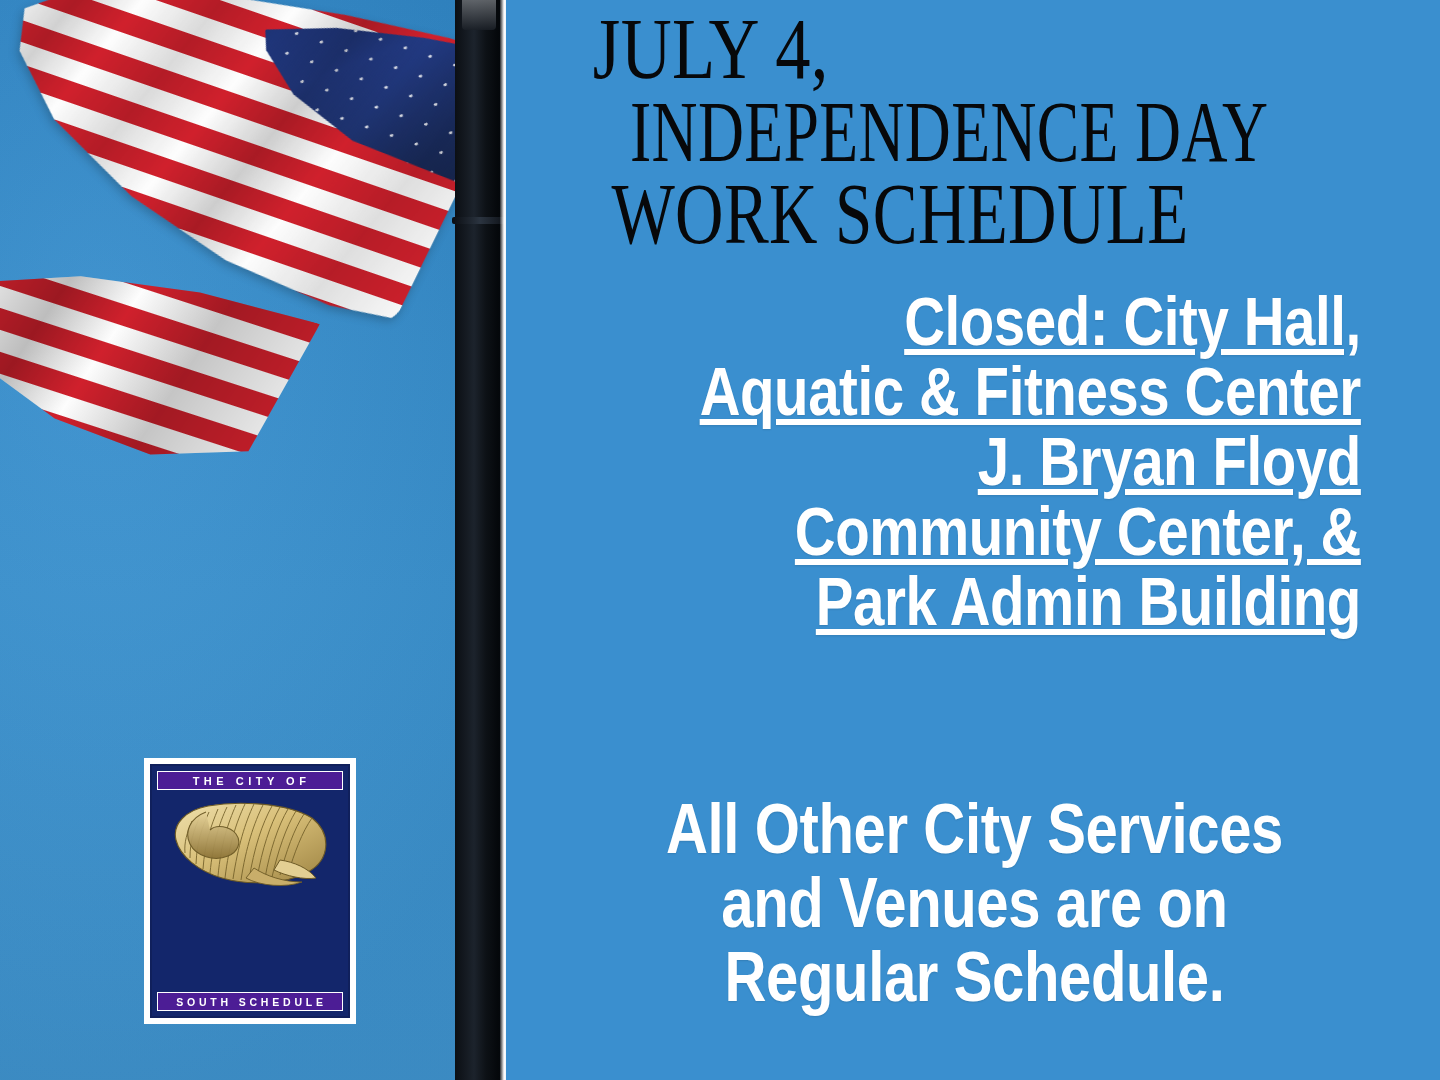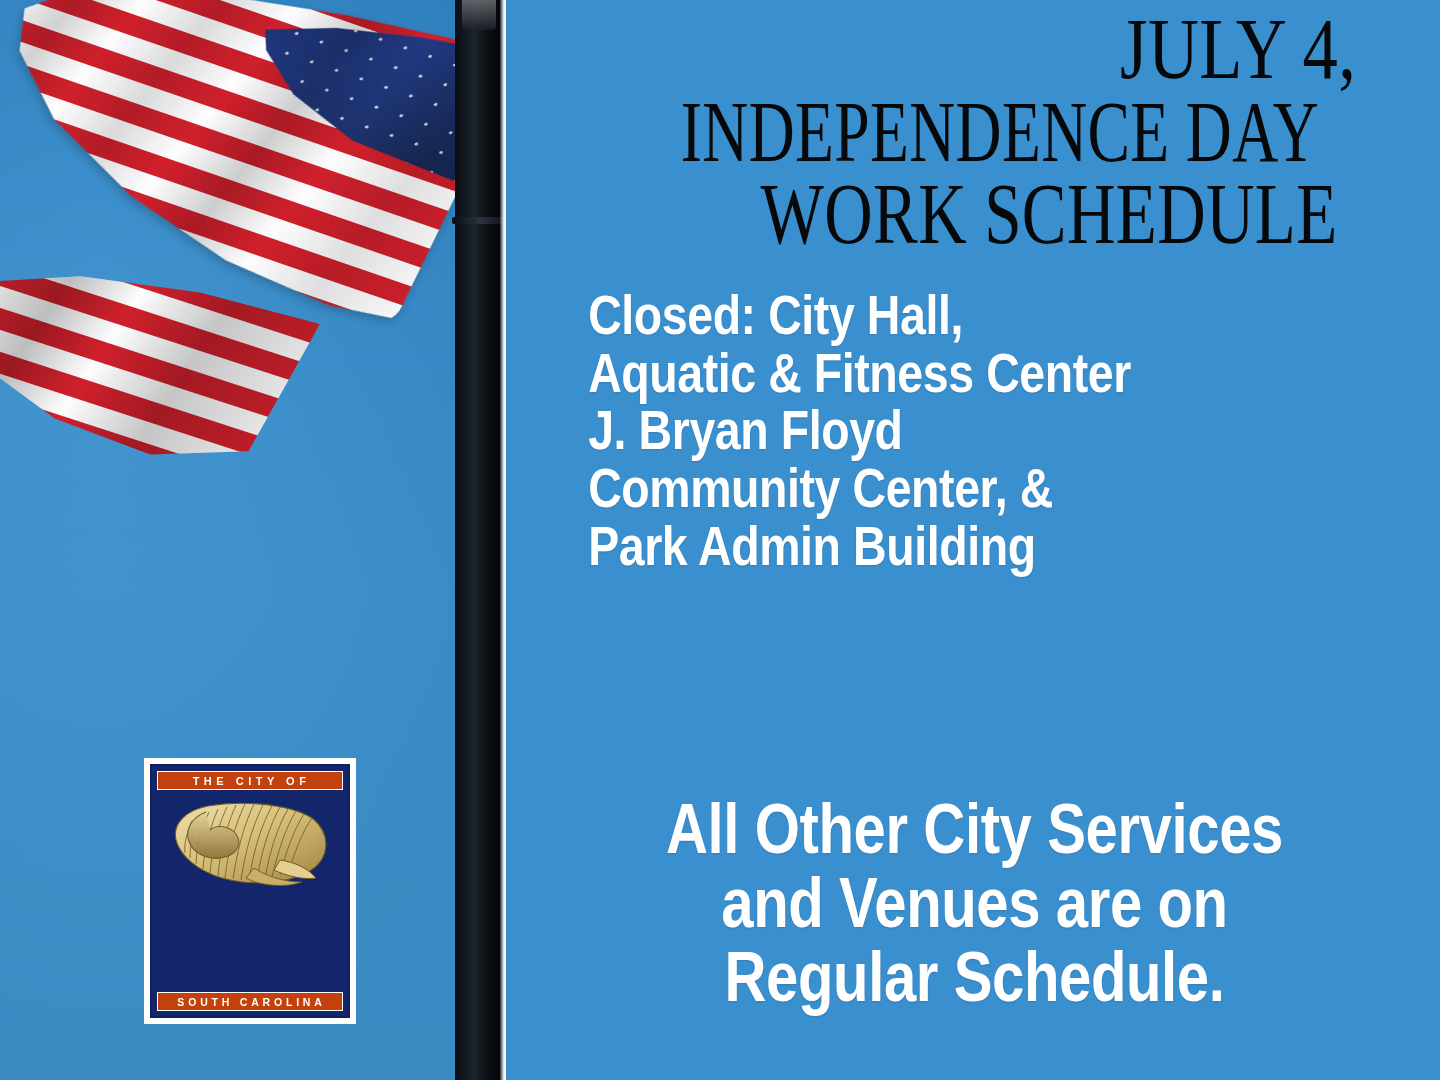--- a/index.html
+++ b/index.html
@@ -128,44 +128,45 @@
     clip-path:polygon(100% 0%, 96% 60%, 70% 74%, 40% 72%, 14% 60%, 0% 44%, 6% 26%, 30% 12%, 64% 3%);
   }
 
   
   #textcol{
     position:absolute; left:509px; top:0;
     width:931px; height:1080px;
   }
   #headline{
     position:absolute; left:0; top:8px; width:931px;
-    text-align:right;
+    text-align:left;
     color:#07080a;
     font-family:"Liberation Serif", "DejaVu Serif", serif;
     line-height:.96;
     letter-spacing:.5px;
   }
   #headline .hl{
     display:block;
     white-space:nowrap;
     font-weight:400;
   }
   #hl1{ font-size:86px; transform:scaleX(.82); }
   #hl2{ font-size:86px; transform:scaleX(.74); }
   #hl3{ font-size:86px; transform:scaleX(.78); }
 
   #body1{
     position:absolute; left:0; top:286px; width:931px;
-    text-align:left;
+    text-align:right;
     color:#ffffff;
     line-height:1.03;
     font-weight:700;
-    font-size:56px;
+    font-size:68px;
     letter-spacing:-0.5px;
     text-shadow:0 1px 2px rgba(0,0,0,.12);
+    text-decoration:underline;
   }
   #body1 .bl{ display:block; transform:scaleX(.83); white-space:nowrap; }
 
   #body2{
     position:absolute; left:0; top:792px; width:931px;
     text-align:center;
     color:#ffffff;
     line-height:1.06;
     font-weight:700;
     font-size:70px;
@@ -183,21 +184,21 @@
   }
   #logo-inner{
     position:relative;
     width:100%; height:100%;
     background:#13266b;
     border:2px solid #10205c;
     display:flex; flex-direction:column;
     padding:5px 5px 5px 5px;
   }
   .logo-bar{
-    background:#c2410c;
+    background:#4c1d95;
     border:1.5px solid #ffffff;
     color:#ffffff;
     text-align:center;
     font-family:"Liberation Sans", sans-serif;
     font-weight:700;
     flex:0 0 auto;
   }
   #logo-top{
     font-size:11px;
     letter-spacing:4.5px;
@@ -306,21 +307,21 @@
 
           <path d="M44 16 C28 22 22 36 28 48 C34 60 52 66 66 60 C76 56 80 46 74 38
                    C68 30 54 28 48 34" fill="url(#gshell2)" stroke="#6d5a26" stroke-width="1.1" opacity=".95"></path>
 
           <path d="M118 64 C132 66 146 72 154 82 C142 84 124 80 112 74 Z" fill="#e3cf93" stroke="#6d5a26" stroke-width="1"></path>
           <path d="M92 72 C104 80 122 86 140 86 C124 92 98 90 84 82 Z" fill="#c9ae6a" stroke="#6d5a26" stroke-width=".9"></path>
         </svg>
 
       </div>
 
-      <div class="logo-bar" id="logo-bottom">SOUTH CAROLINA</div>
+      <div class="logo-bar" id="logo-bottom">SOUTH SCHEDULE</div>
     </div>
   </div>
 
   <div id="textcol">
 
     <div id="headline">
       <span class="hl" id="hl1">JULY 4,</span>
       <span class="hl" id="hl2">INDEPENDENCE DAY</span>
       <span class="hl" id="hl3">WORK SCHEDULE</span>
     </div>

